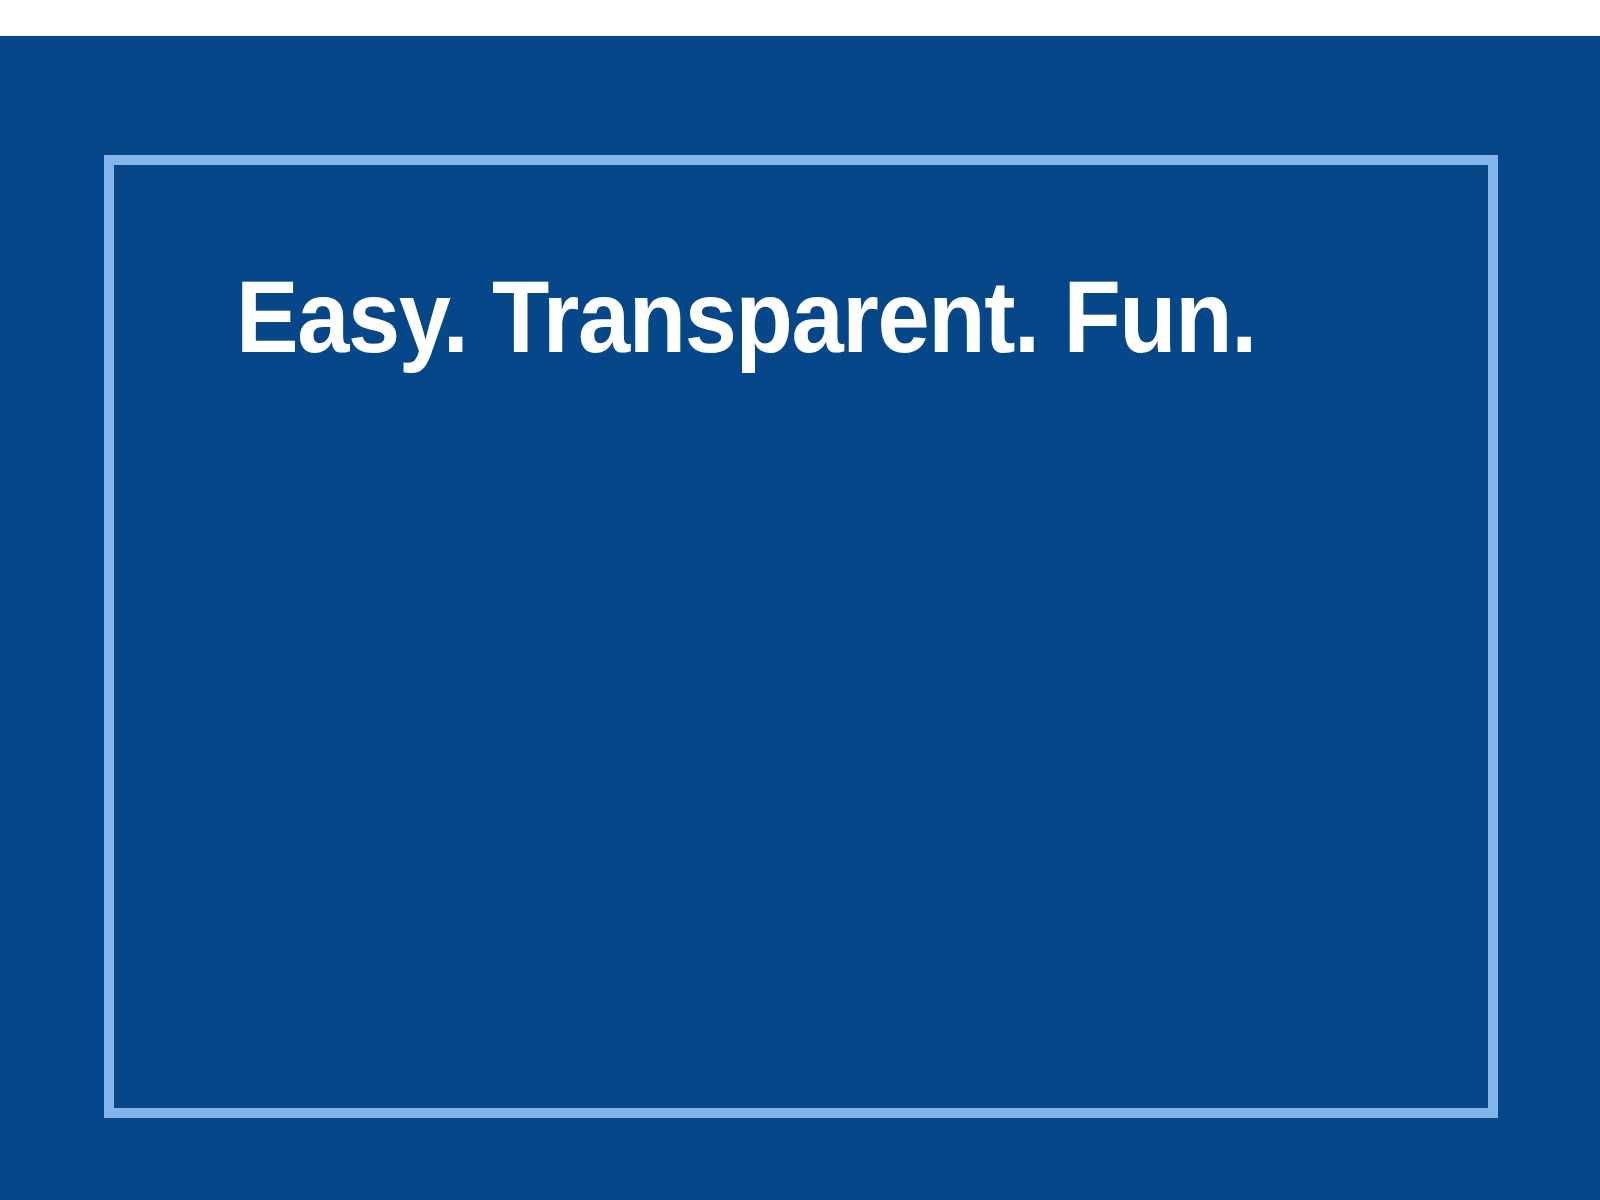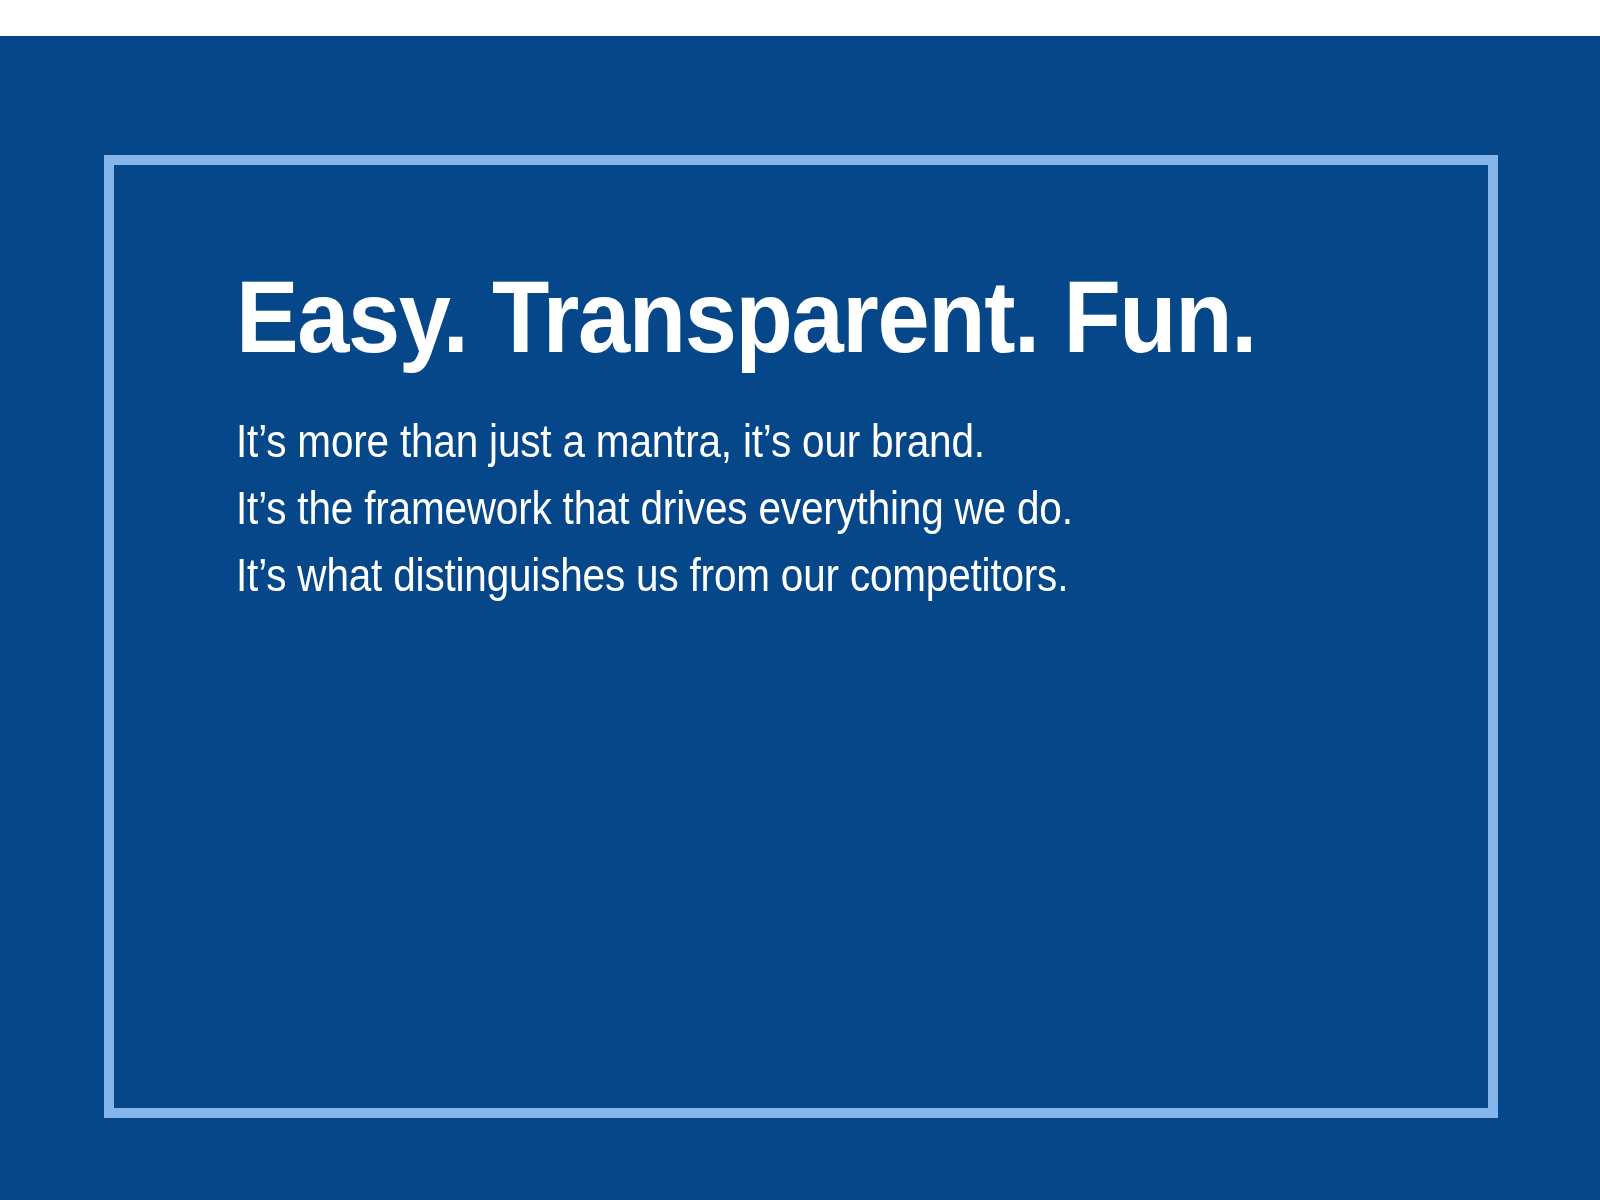--- a/index.html
+++ b/index.html
@@ -100,23 +100,18 @@
 <body>
 
 <div id="slide" style="background: rgb(6, 71, 138); margin-top: 36px;">
 
   <div id="frame" style="border-color: rgb(132, 182, 236);"></div>
 
   <div id="content" style="color: rgb(255, 255, 255);">
 
     <div class="headline">Easy. Transparent. Fun.</div>
 
-    <div class="para">
-      <div class="para-line">It’s more than just a mantra, it’s our brand.</div>
-      <div class="para-line">It’s the framework that drives everything we do.</div>
-      <div class="para-line">It’s what distinguishes us from our competitors.</div>
-    </div>
 
     <div class="spacer"></div>
 
 
   </div>
 </div>
 
 </body></html>

